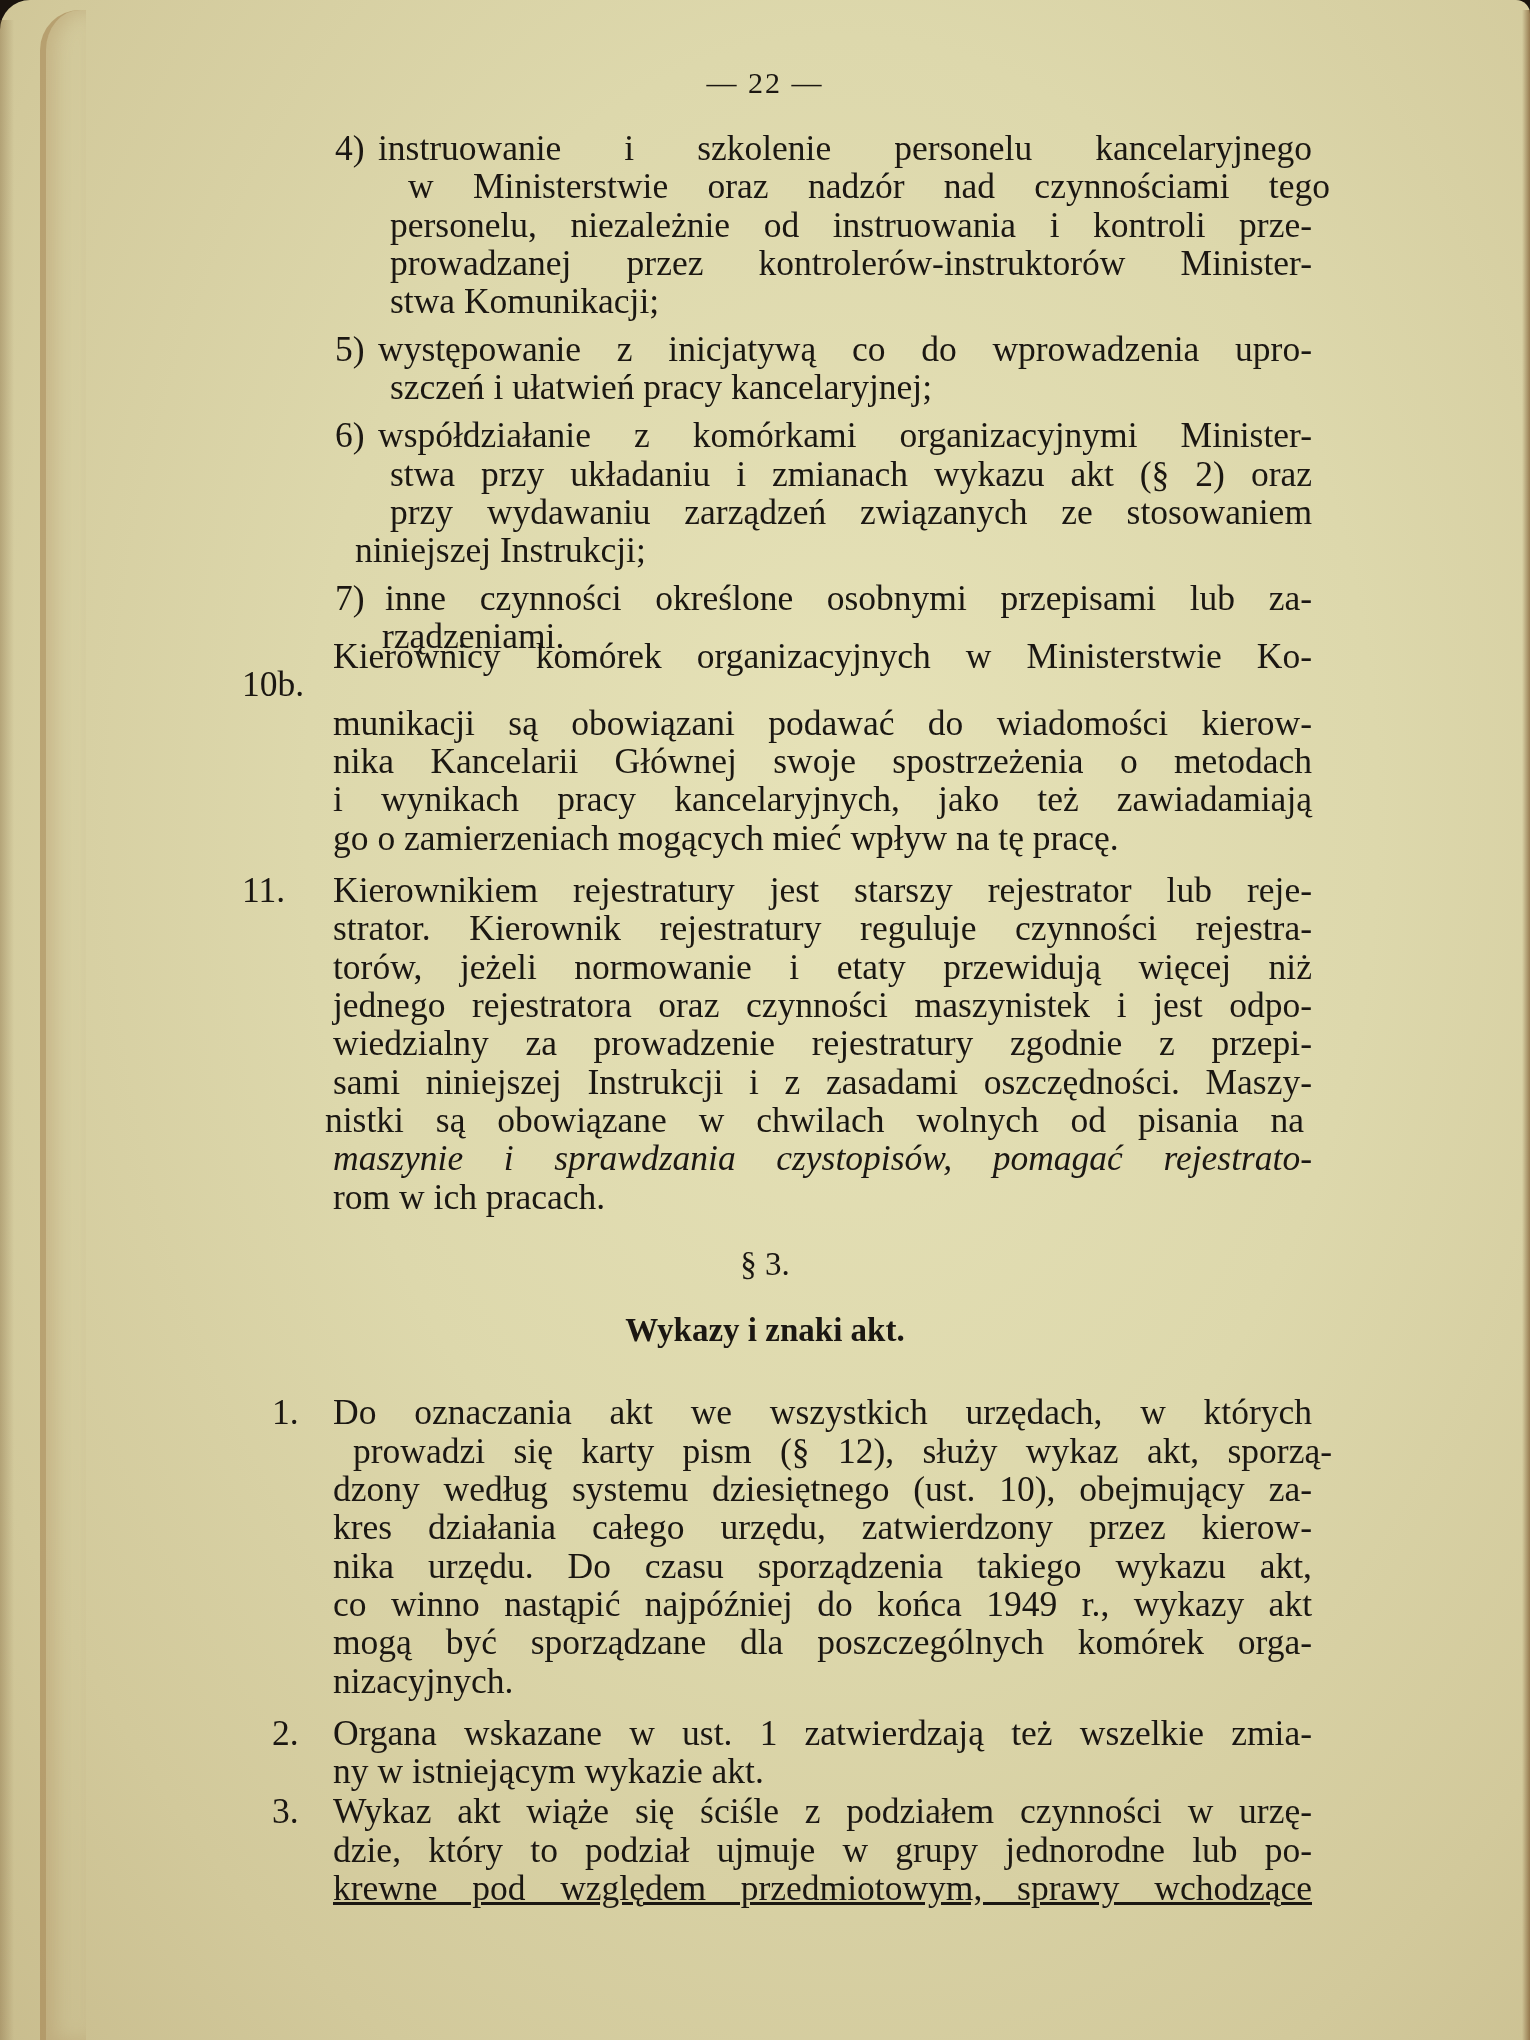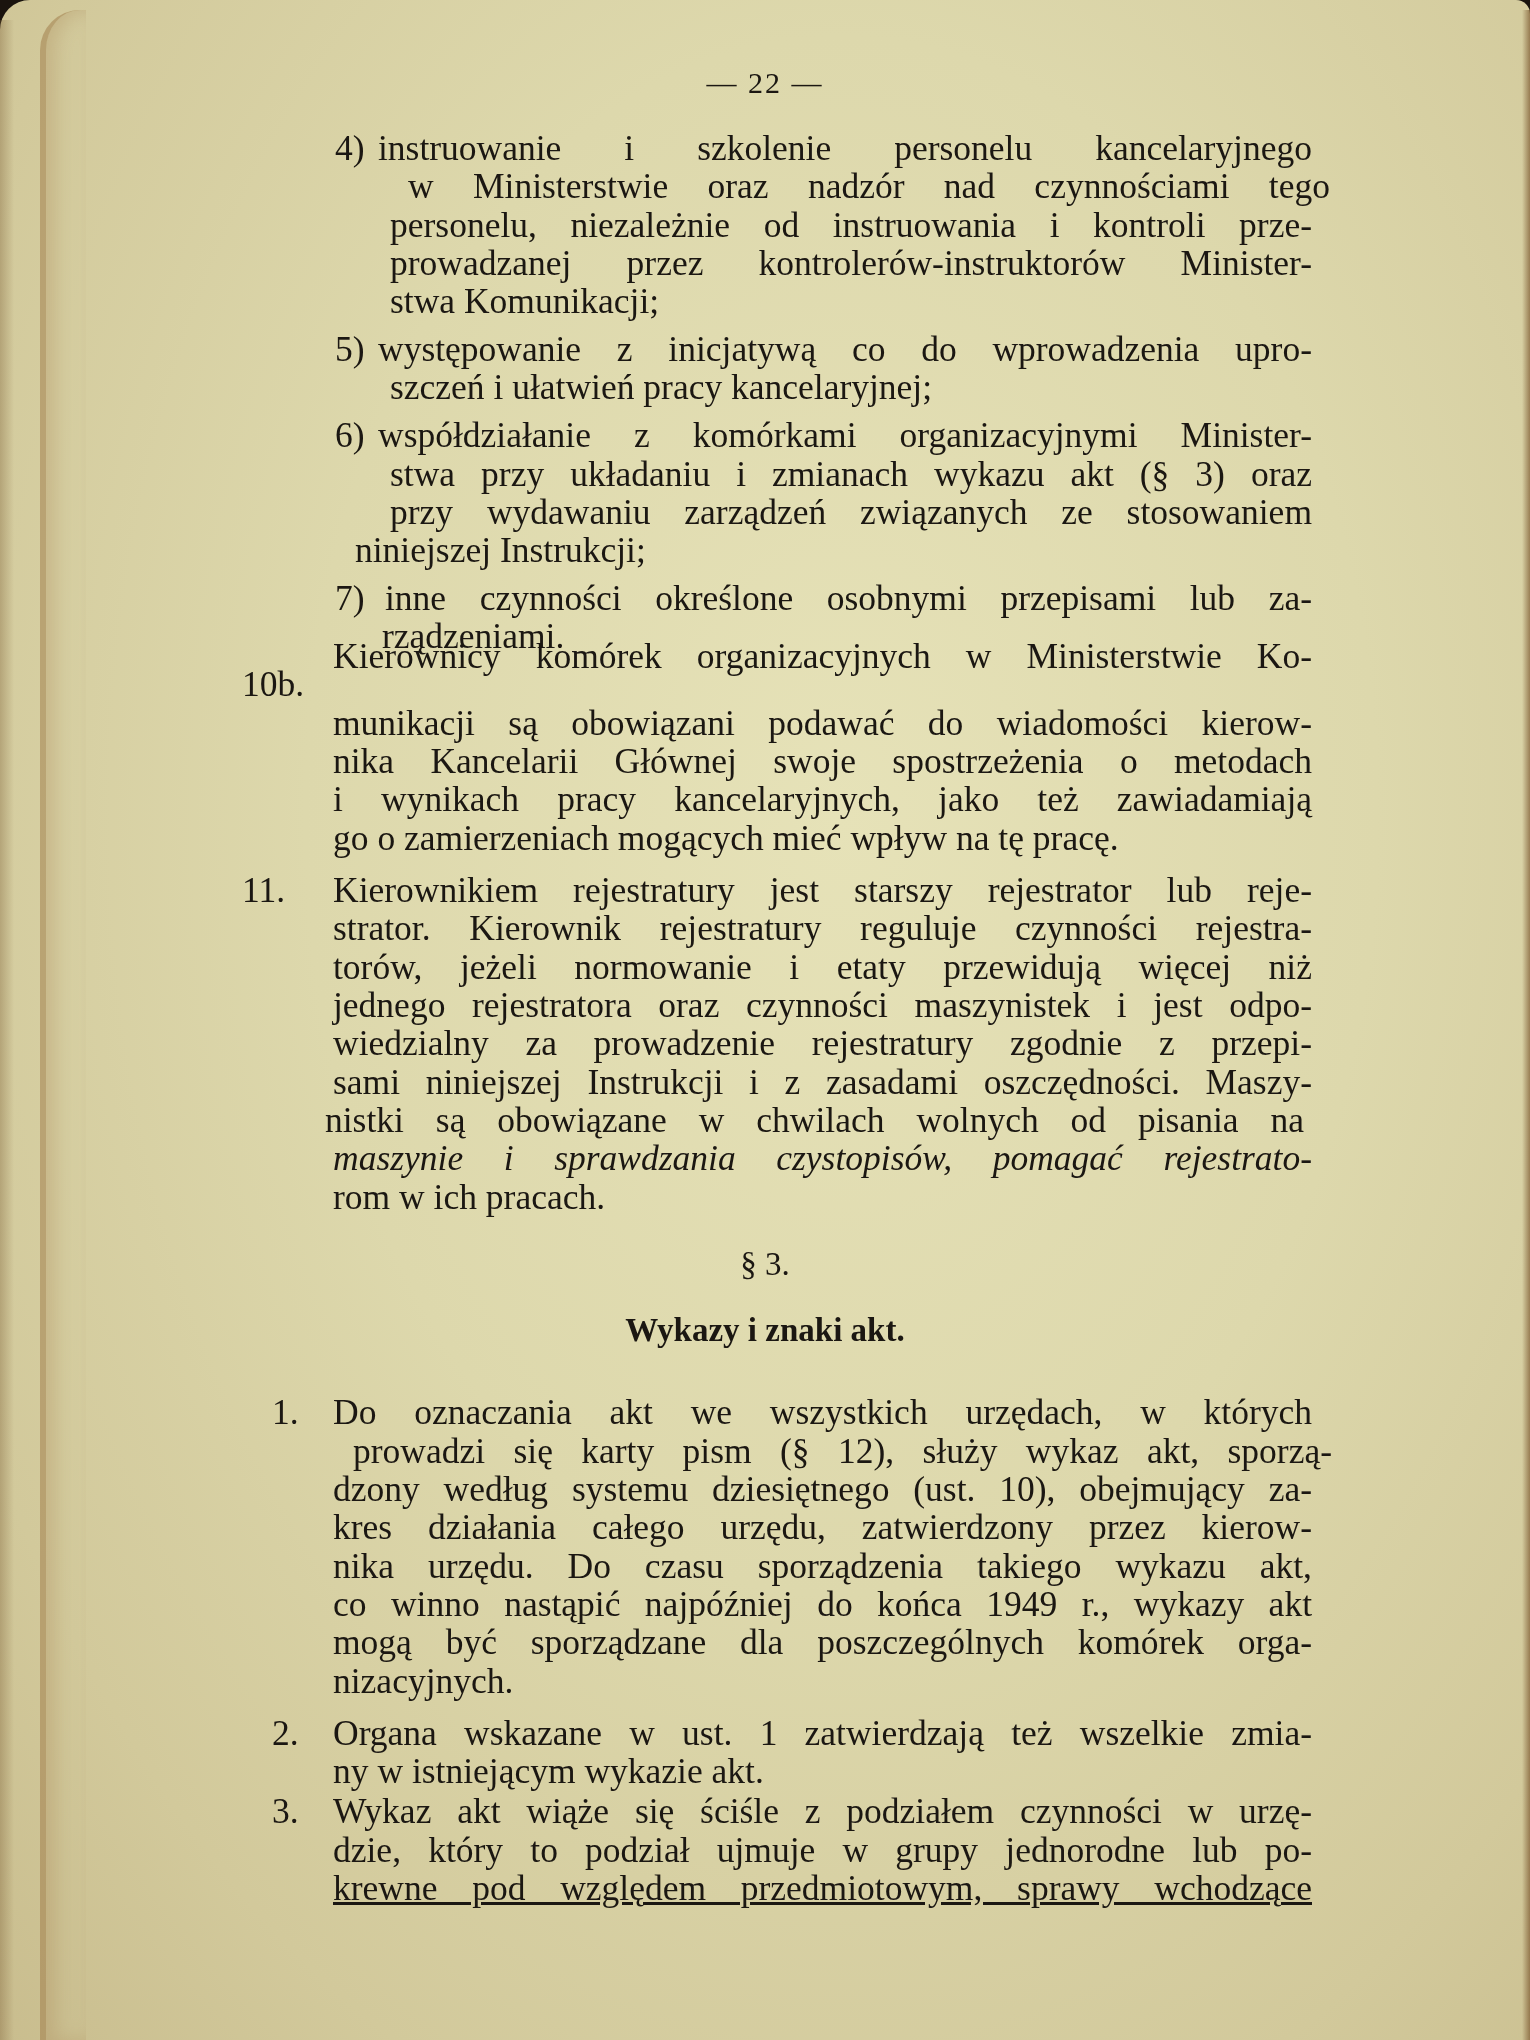--- a/index.html
+++ b/index.html
@@ -72,21 +72,21 @@
     <div class="line" style="left:390px; top:203px; width:922px;">personelu, niezależnie od instruowania i kontroli prze-</div>
     <div class="line" style="left:390px; top:241px; width:922px;">prowadzanej przez kontrolerów-instruktorów Minister-</div>
     <div class="line last" style="left:390px; top:279px; width:922px;">stwa Komunikacji;</div>
 
     <div class="num" style="left:335px; top:327px;">5)</div>
     <div class="line" style="left:378px; top:327px; width:934px;">występowanie z inicjatywą co do wprowadzenia upro-</div>
     <div class="line last" style="left:390px; top:365px; width:922px;">szczeń i ułatwień pracy kancelaryjnej;</div>
 
     <div class="num" style="left:335px; top:413px;">6)</div>
     <div class="line" style="left:378px; top:413px; width:934px;">współdziałanie z komórkami organizacyjnymi Minister-</div>
-    <div class="line" style="left:390px; top:452px; width:922px;">stwa przy układaniu i zmianach wykazu akt (§ 3) oraz</div>
+    <div class="line" style="left:390px; top:452px; width:922px;">stwa przy układaniu i zmianach wykazu akt (§ 2) oraz</div>
     <div class="line" style="left:390px; top:490px; width:922px;">przy wydawaniu zarządzeń związanych ze stosowaniem</div>
     <div class="line last" style="left:355px; top:528px; width:957px;">niniejszej Instrukcji;</div>
 
     <div class="num" style="left:335px; top:576px;">7)</div>
     <div class="line" style="left:385px; top:576px; width:927px;">inne czynności określone osobnymi przepisami lub za-</div>
     <div class="line last" style="left:382px; top:614px; width:930px;">rządzeniami.</div>
 
     <div class="num" style="left:242px; top:662px;">10b.</div>
     <div class="line" style="left:333px; top:634px; width:979px;">Kierownicy komórek organizacyjnych w Ministerstwie Ko-</div>
     <div class="line" style="left:333px; top:701px; width:979px;">munikacji są obowiązani podawać do wiadomości kierow-</div>

